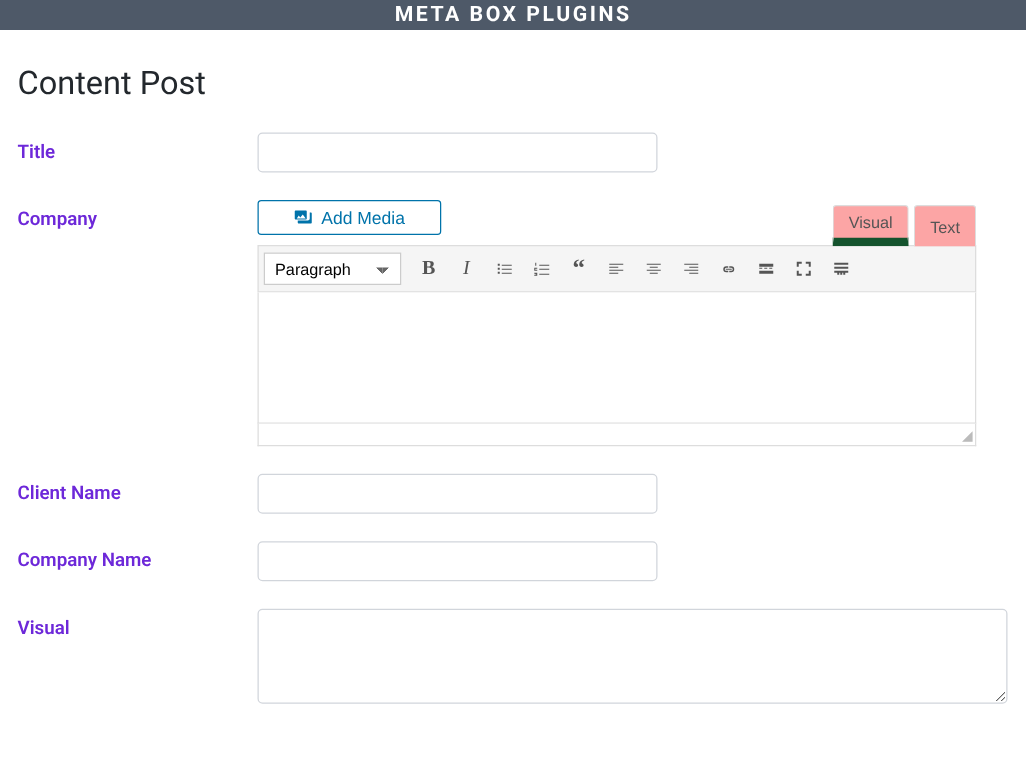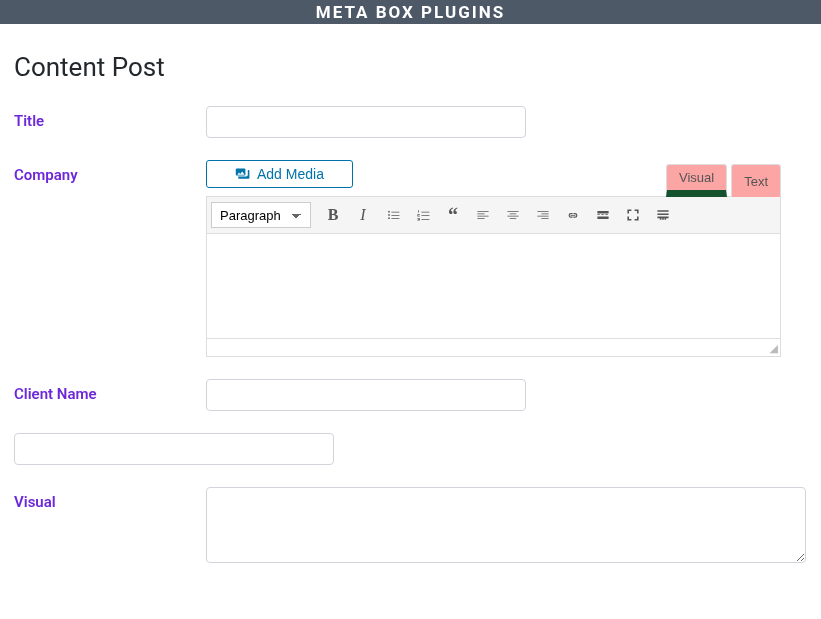--- a/index.html
+++ b/index.html
@@ -106,21 +106,21 @@
     }
     .editor-toolbar {
       background: #f5f5f5;
       border: 1px solid #ddd;
       padding: 4px;
       display: flex;
       align-items: center;
       gap: 2px;
     }
     .format-select {
-      width: 100px;
+      width: 110px;
       height: 26px;
       border: 1px solid #ccc;
       background: #fff;
       font-size: 13px;
       padding: 2px 8px;
       margin-right: 6px;
       cursor: pointer;
       appearance: none;
       background-image: linear-gradient(45deg, transparent 50%, #666 50%), linear-gradient(135deg, #666 50%, transparent 50%);
       background-position: calc(100% - 14px) 11px, calc(100% - 9px) 11px;
@@ -269,20 +269,21 @@
   </div>
 
   <div class="form-row">
     <div class="form-label">Client Name</div>
     <div class="form-control">
       <input type="text" class="text-input" value="" style="">
     </div>
   </div>
 
   <div class="form-row">
+    <div class="form-label">Company Name</div>
     <div class="form-control">
       <input type="text" class="text-input" value="" style="">
     </div>
   </div>
 
   <div class="form-row">
     <div class="form-label">Visual</div>
     <div class="form-control">
       <textarea class="textarea-input" style=""></textarea>
     </div>

